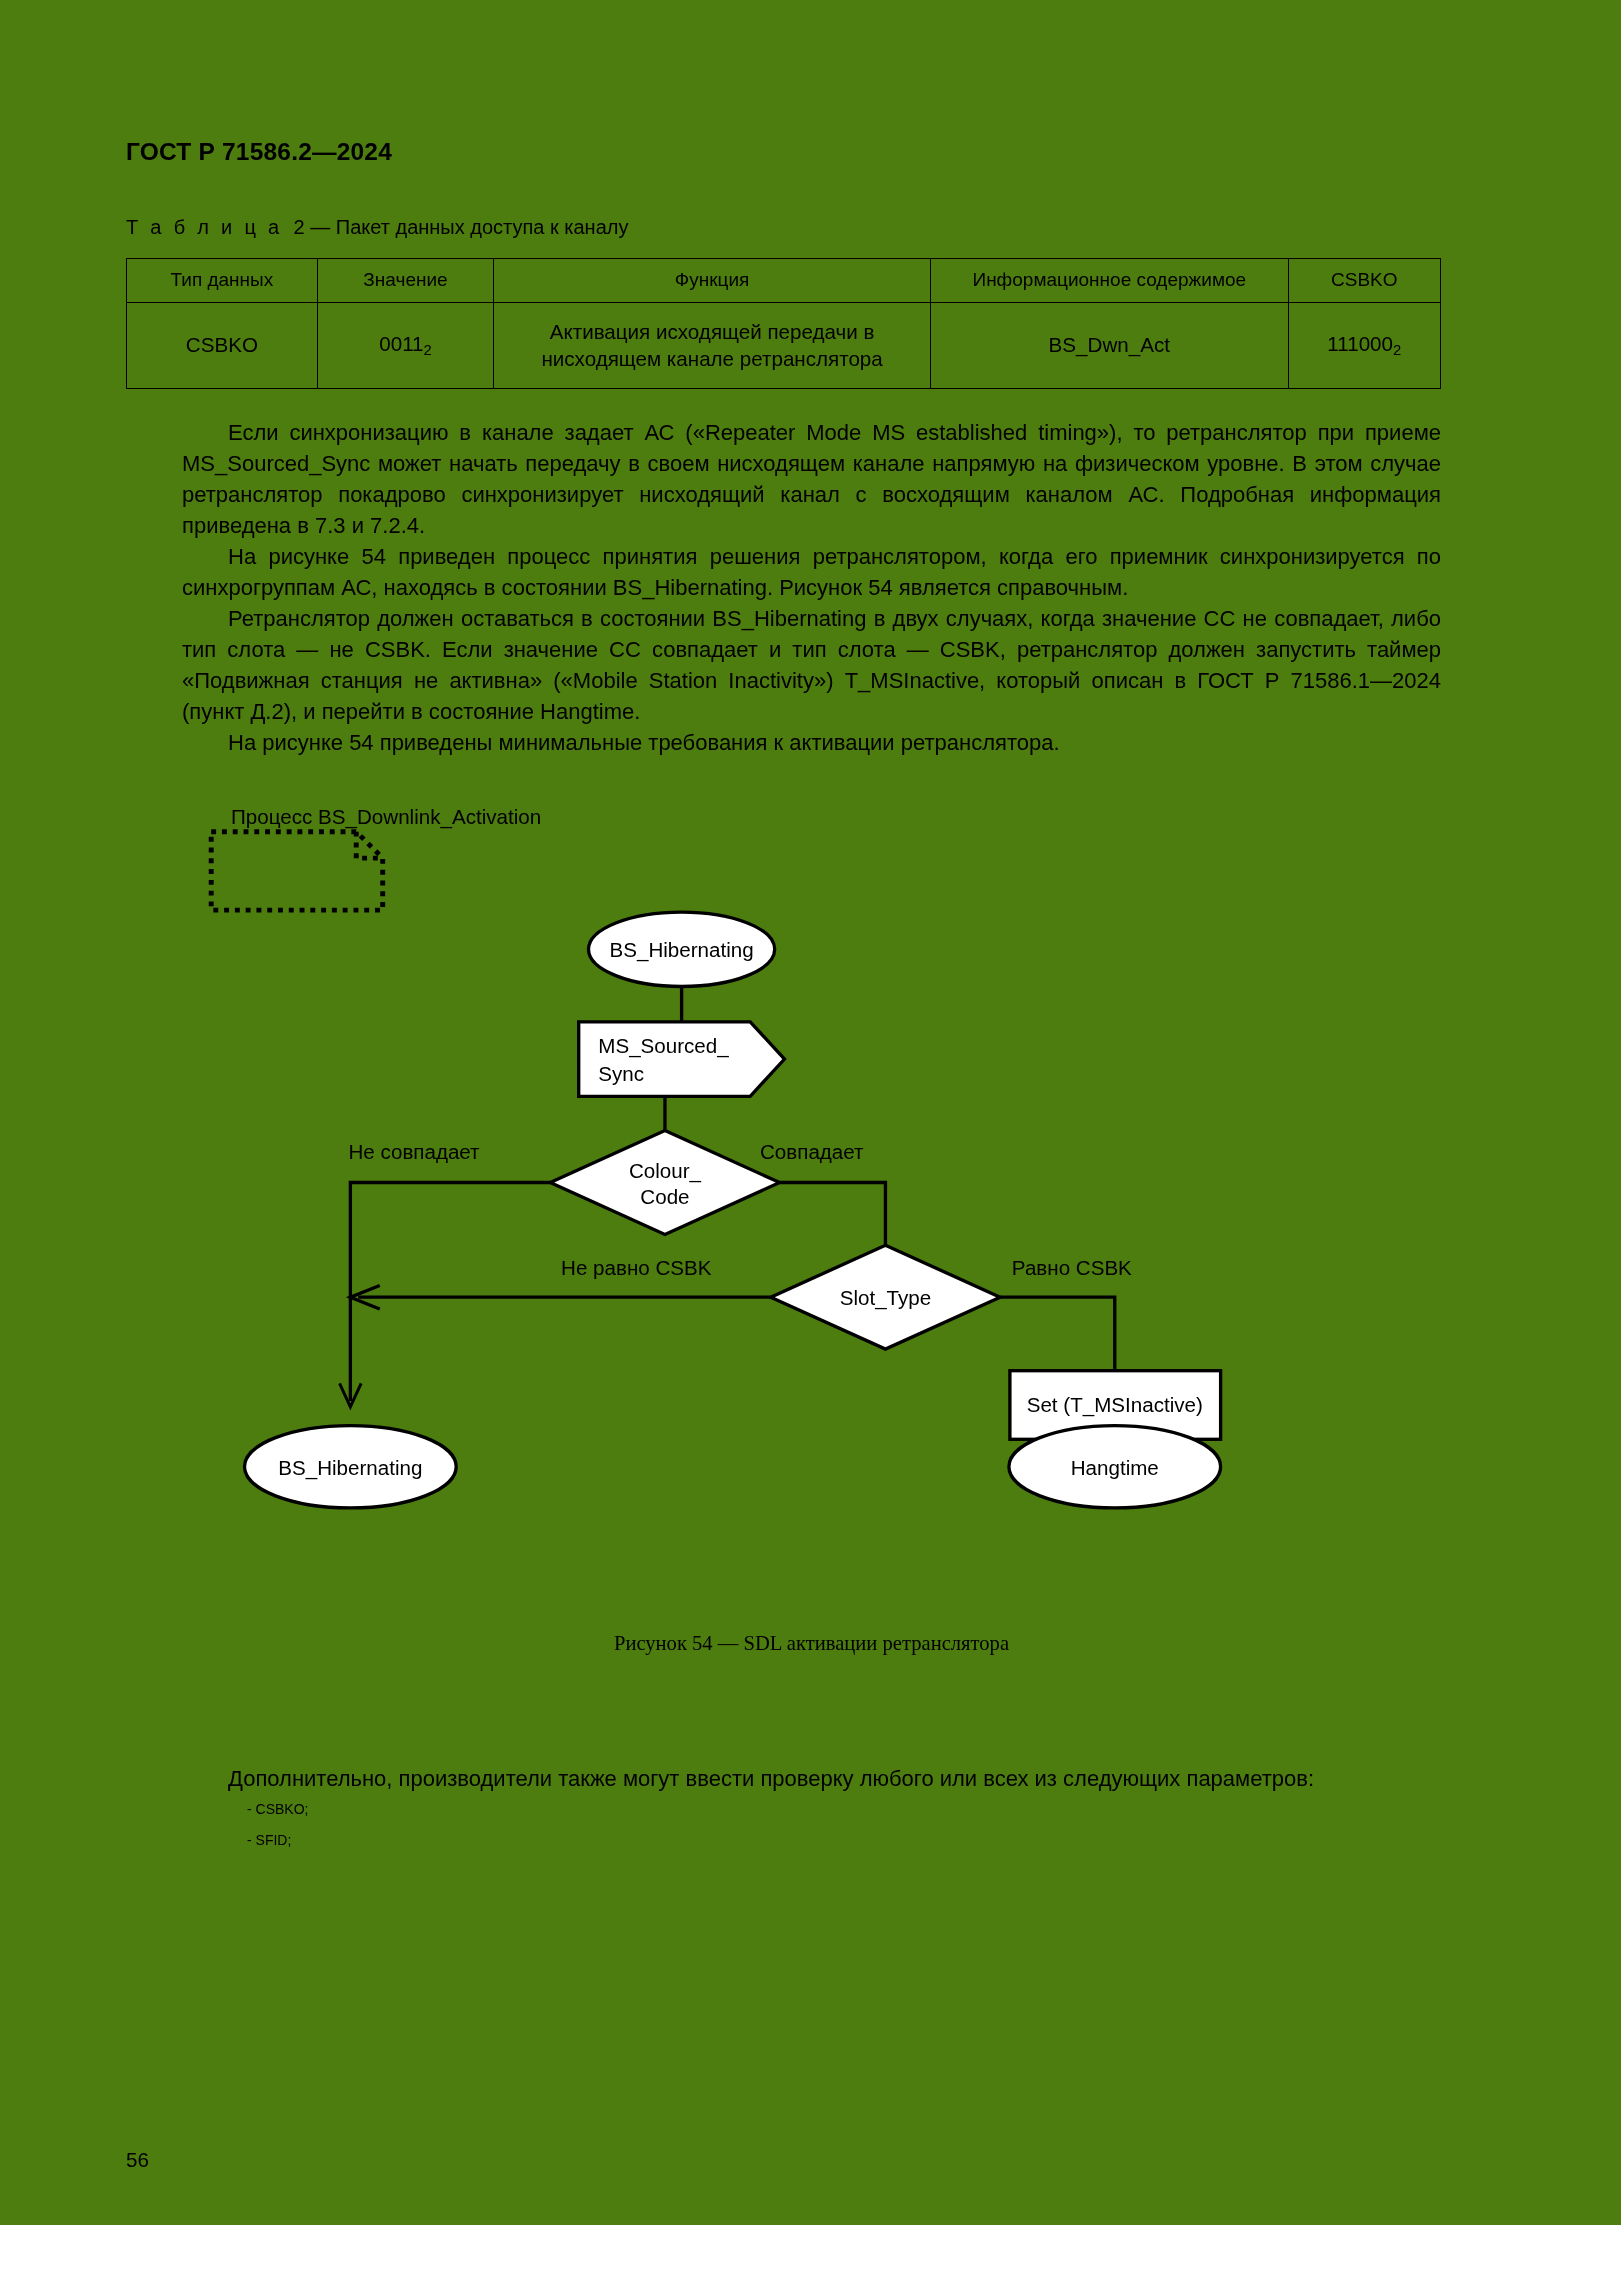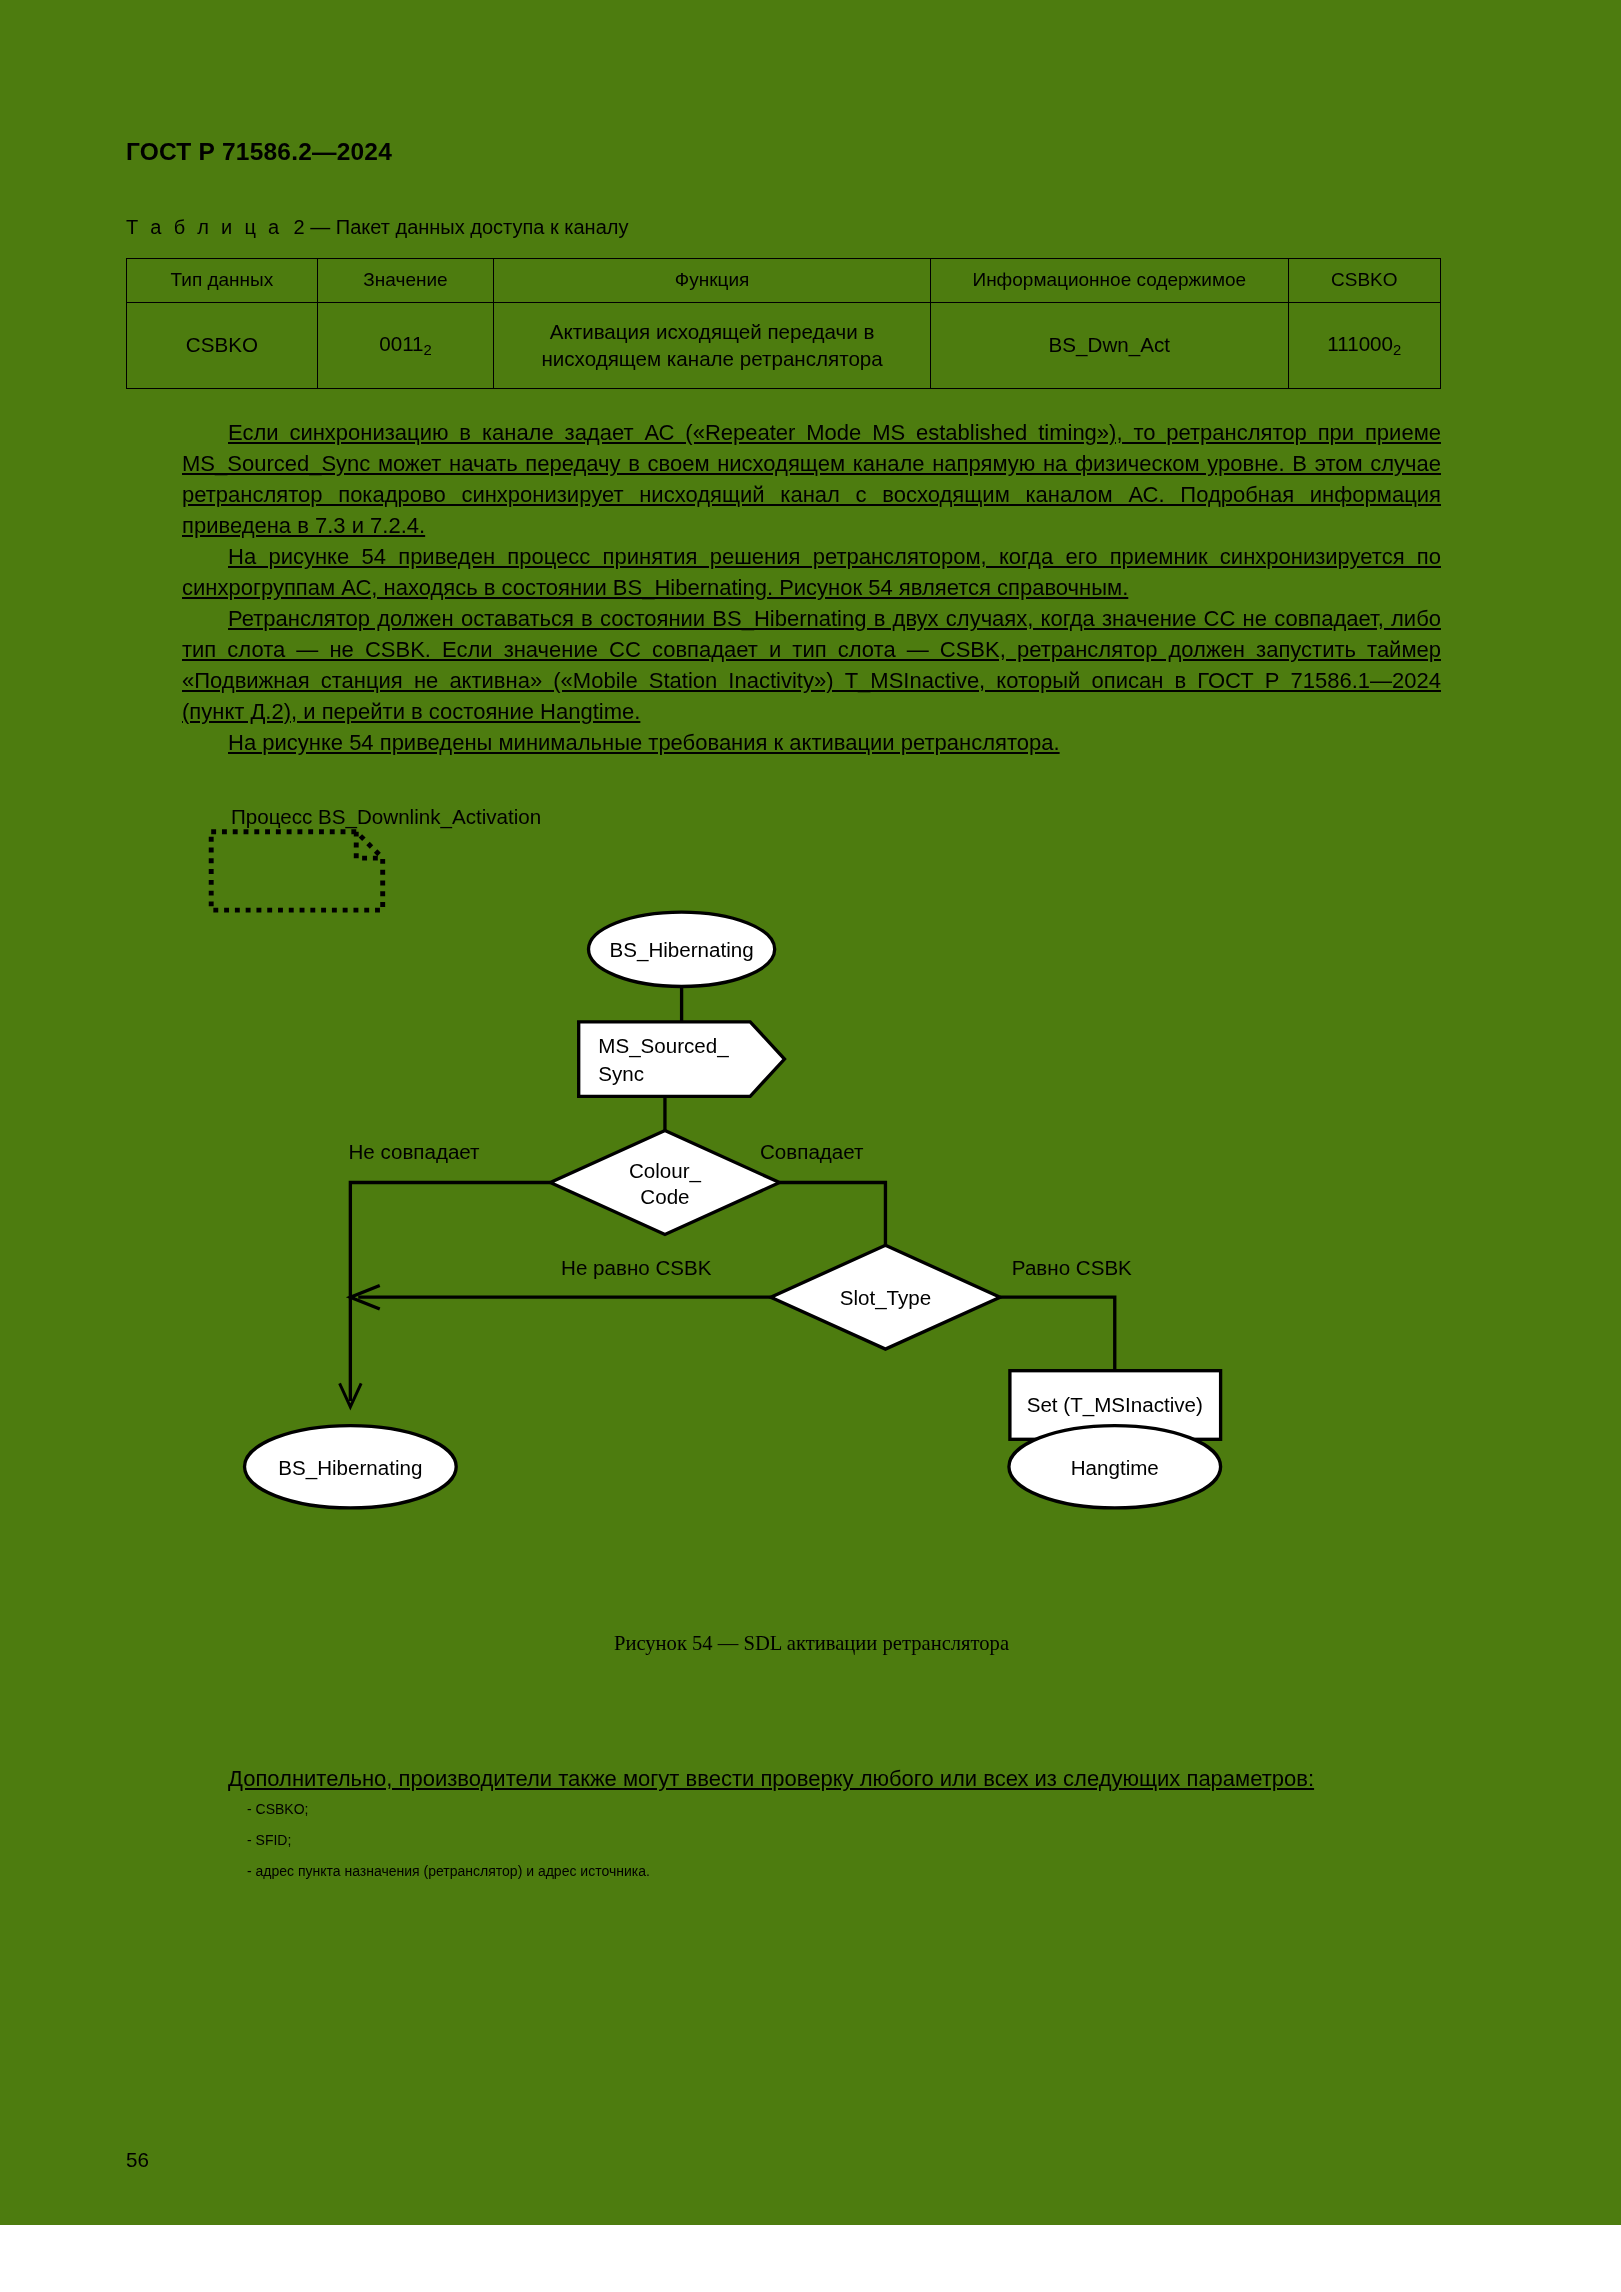--- a/index.html
+++ b/index.html
@@ -72,21 +72,20 @@
   sub { font-size: 0.72em; vertical-align: -0.28em; }
 
   
   p.body {
     font-size: 22px;
     line-height: 31px;
     margin: 0;
     text-align: justify;
     text-justify: inter-word;
     hyphens: none;
-    text-decoration: underline;
   }
   p.first { margin-top: 27.4px; }
   p.indent { text-indent: 46px; }
   p.italic { font-style: italic; }
 
   
   .figure-block {
     position: relative;
     margin-top: 31px;
     height: 974px;
@@ -234,20 +233,19 @@
         <ellipse cx="962" cy="668" rx="108" ry="42" fill="#ffffff" stroke="#000" stroke-width="3.4"></ellipse>
         <text x="962" y="676" text-anchor="middle">Hangtime</text>
       </svg>
 
       <div class="figure-caption" style="position:absolute; left:0; top:843px; width:100%;font-family:Liberation Serif, serif;">Рисунок 54 — SDL активации ретранслятора</div>
     </div>
 
     <p class="body indent">Дополнительно, производители также могут ввести проверку любого или всех из следующих параметров:</p>
     <p class="list-item">- CSBKO;</p>
     <p class="list-item">- SFID;</p>
-    <p class="list-item">- адрес пункта назначения (ретранслятор) и адрес источника.</p>
 
   </div>
 
   <div class="page-number">56</div>
 
 </div>
 
 
 </body></html>

